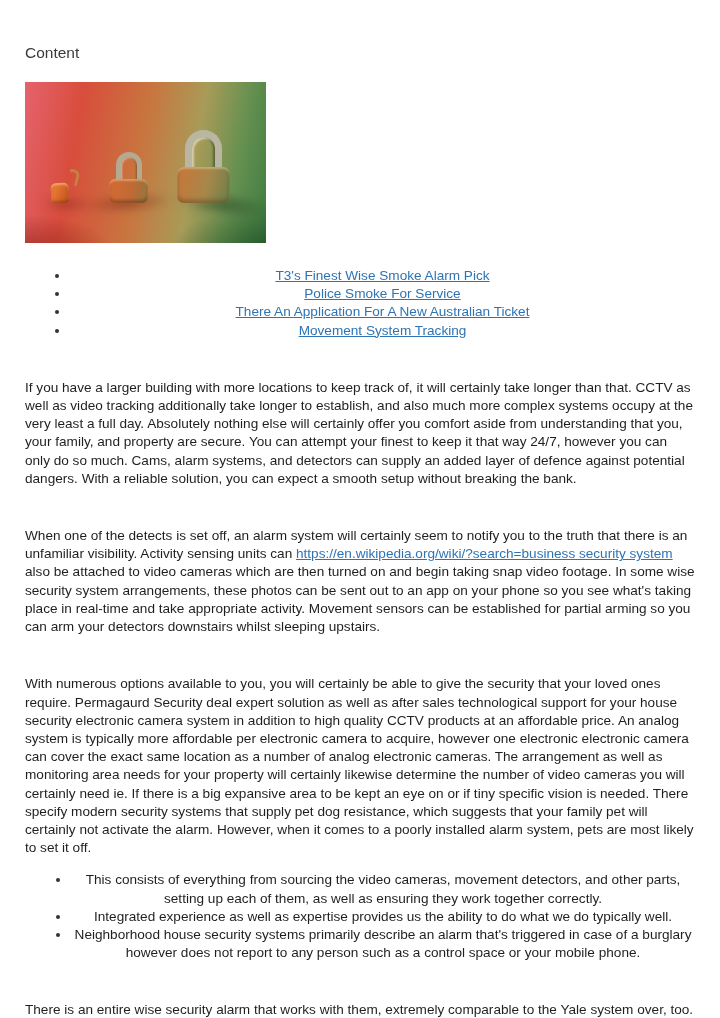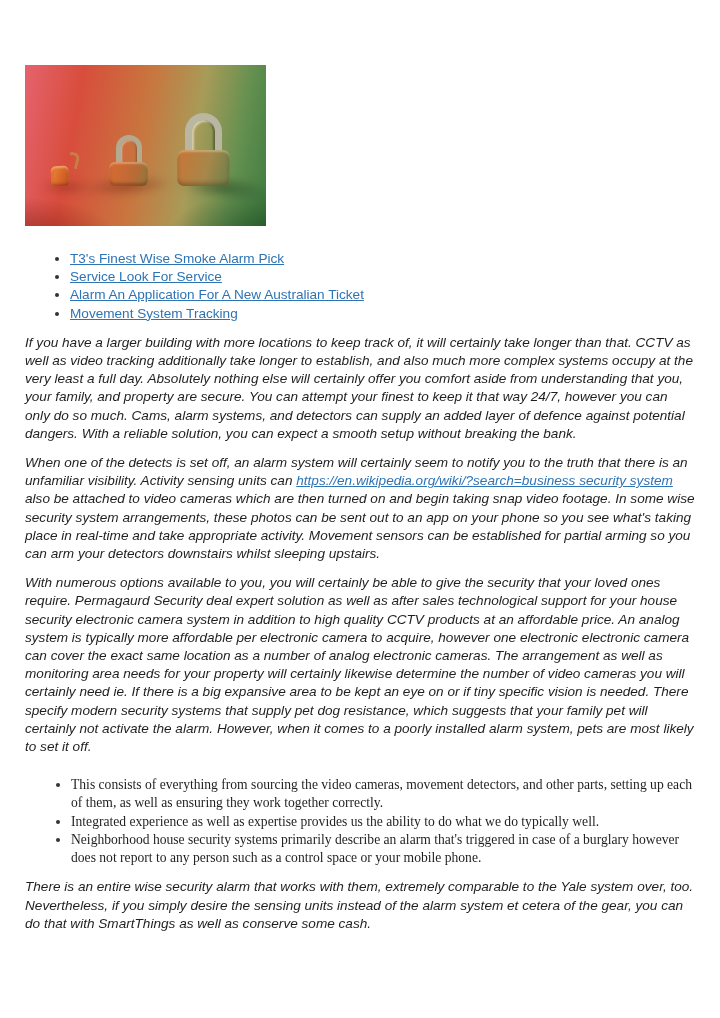--- a/index.html
+++ b/index.html
@@ -97,59 +97,58 @@
   }
   .lock-small .lock-body {
     position: absolute; left: 0; top: 5px; width: 18px; height: 20px;
     border-radius: 5px 5px 4px 4px;
     background: linear-gradient(115deg, #e5762f 30%, #c85525 85%);
     box-shadow: inset 0 2px 2px rgba(255,230,180,0.45), inset 0 -2px 3px rgba(90,25,5,0.4);
     transform: rotate(-4deg);
   }
 
   
-  ul { list-style: disc; }
+  ul { list-style: disc; text-align: center; }
   .link-list {
     margin-top: 24px;
     padding-left: 45px;
   }
   .link-list li {
     font-size: 13.6px;
     line-height: 18.2px;
   }
   .link-list li::marker { color: #333333; }
   a.doc-link {
     color: #2e74b5;
     text-decoration: underline;
     cursor: pointer;
   }
   p.body-para {
-    margin-top: 11px;
+    margin-top: 39px;
     font-size: 13.6px;
     line-height: 18.2px;
     color: #1f1f1f;
-    font-style: italic;
   }
   .bullet-list {
-    margin-top: 20px;
+    margin-top: 14px;
     padding-left: 46px;
-    font-family: Liberation Serif, serif;
   }
   .bullet-list li {
     font-size: 13.6px;
     line-height: 18.2px;
     color: #1f1f1f;
   }
   .bullet-list li::marker { color: #333333; }
 </style>
 </head>
 <body>
 
 <div class="page">
 
+  <div class="page-heading">Content</div>
 
   <div class="hero">
     <div class="shadow shadow-small"></div>
     <div class="shadow shadow-medium"></div>
     <div class="shadow shadow-large"></div>
     <div class="padlock lock-small">
       <div class="hook"></div>
       <div class="lock-body"></div>
     </div>
     <div class="padlock lock-medium">
@@ -160,24 +159,24 @@
       <div class="shackle"></div>
       <div class="lock-body"></div>
     </div>
   </div>
 
   <ul class="link-list">
     <li>
       <a class="doc-link">T3's Finest Wise Smoke Alarm Pick</a>
     </li>
     <li>
-      <a class="doc-link">Service Look For Service</a>
+      <a class="doc-link">Police Smoke For Service</a>
     </li>
     <li>
-      <a class="doc-link">Alarm An Application For A New Australian Ticket</a>
+      <a class="doc-link">There An Application For A New Australian Ticket</a>
     </li>
     <li>
       <a class="doc-link">Movement System Tracking</a>
     </li>
   </ul>
 
   <p class="body-para">If you have a larger building with more locations to keep track of, it will certainly take longer than that. CCTV as well as video tracking additionally take longer to establish, and also much more complex systems occupy at the very least a full day. Absolutely nothing else will certainly offer you comfort aside from understanding that you, your family, and property are secure. You can attempt your finest to keep it that way 24/7, however you can only do so much. Cams, alarm systems, and detectors can supply an added layer of defence against potential dangers. With a reliable solution, you can expect a smooth setup without breaking the bank.</p>
 
   <p class="body-para"><span>When one of the detects is set off, an alarm system will certainly seem to notify you to the truth that there is an unfamiliar visibility. Activity sensing units can </span><a class="doc-link">https://en.wikipedia.org/wiki/?search=business security system</a><span> also be attached to video cameras which are then turned on and begin taking snap video footage. In some wise security system arrangements, these photos can be sent out to an app on your phone so you see what's taking place in real-time and take appropriate activity. Movement sensors can be established for partial arming so you can arm your detectors downstairs whilst sleeping upstairs.</span></p>
 

